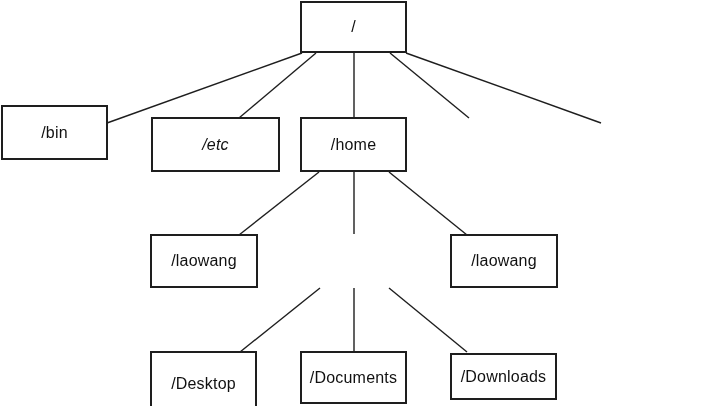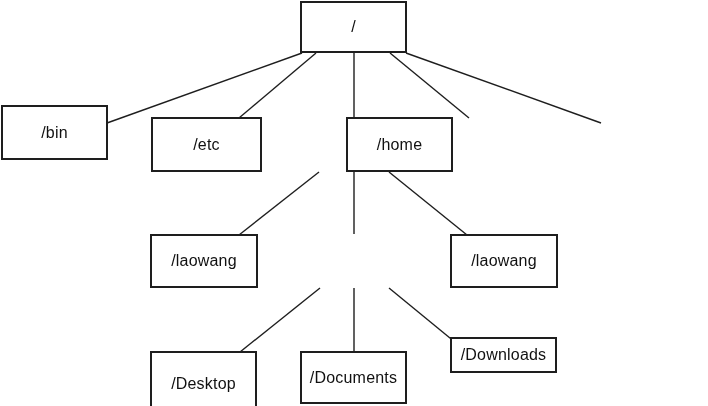--- a/index.html
+++ b/index.html
@@ -36,30 +36,30 @@
     align-items: center;
     justify-content: center;
     font-size: 16px;
     color: #111111;
     z-index: 1;
     letter-spacing: 0.2px;
   }
   
   .n-root      { left: 300px; top: 1px;   width: 107px; height: 52px; }
   .n-bin       { left: 1px;   top: 105px; width: 107px; height: 55px; }
-  .n-etc       { left: 151px; top: 117px; width: 111px; height: 55px; }
-  .n-home      { left: 300px; top: 117px; width: 107px; height: 55px; margin-left: 46px; }
+  .n-etc       { left: 151px; top: 117px; width: 129px; height: 55px; font-style: italic; }
+  .n-home      { left: 300px; top: 117px; width: 107px; height: 55px; }
   .n-lib       { left: 451px; top: 117px; width: 107px; height: 55px; }
   .n-usr       { left: 600px; top: 117px; width: 107px; height: 55px; }
   .n-itheima   { left: 150px; top: 234px; width: 108px; height: 54px; }
   .n-python    { left: 300px; top: 234px; width: 108px; height: 54px; }
   .n-laowang   { left: 450px; top: 234px; width: 108px; height: 54px; text-align: center; }
   .n-desktop   { left: 150px; top: 351px; width: 107px; height: 65px; }
   .n-documents { left: 300px; top: 351px; width: 107px; height: 53px; }
-  .n-downloads { left: 450px; top: 337px; width: 107px; height: 36px; }
+  .n-downloads { left: 450px; top: 353px; width: 107px; height: 47px; }
 </style>
 </head>
 <body>
 
 <div class="canvas">
 
   <svg class="edges" viewBox="0 0 708 406">
     <line x1="302" y1="53" x2="107" y2="123"></line>
     <line x1="316" y1="53" x2="239" y2="118"></line>
     <line x1="354" y1="53" x2="354" y2="117"></line>

